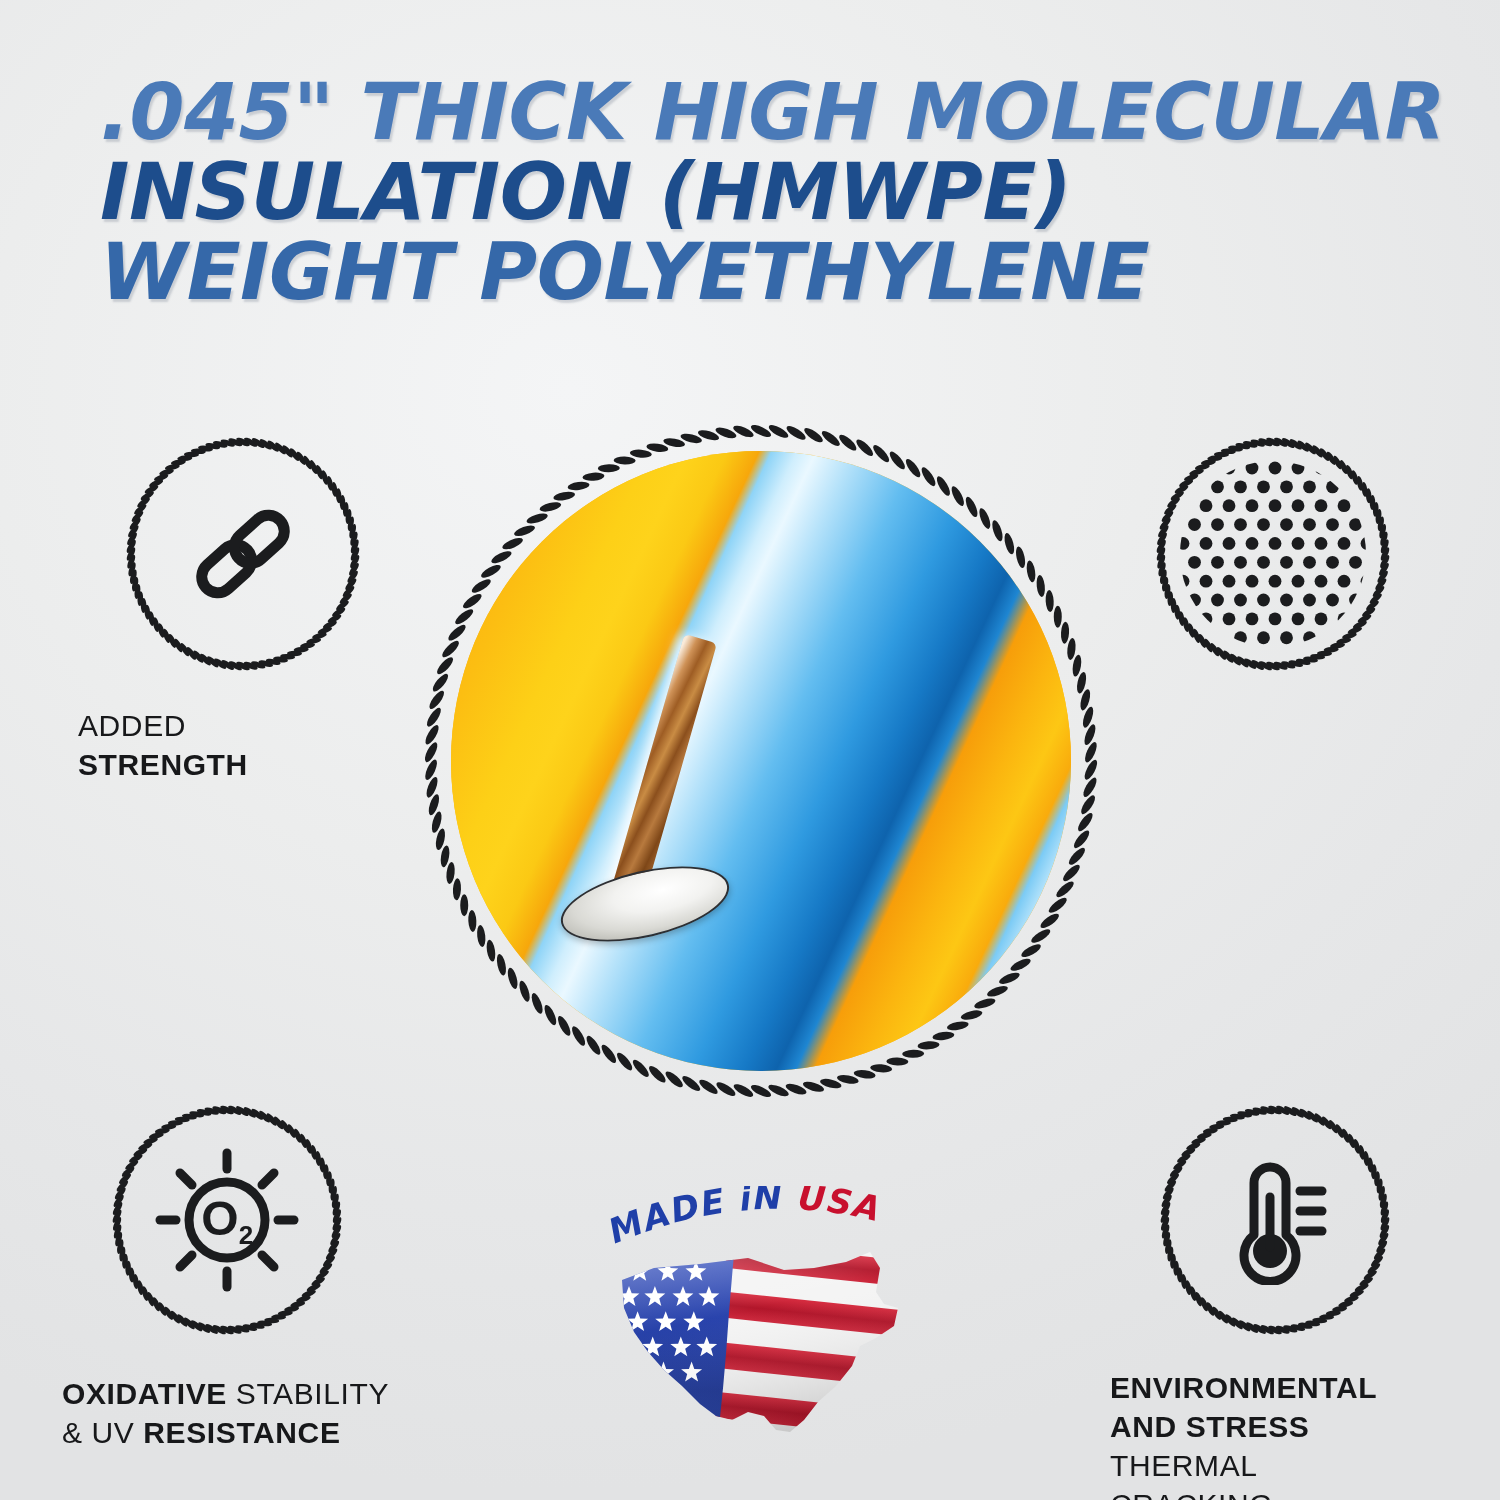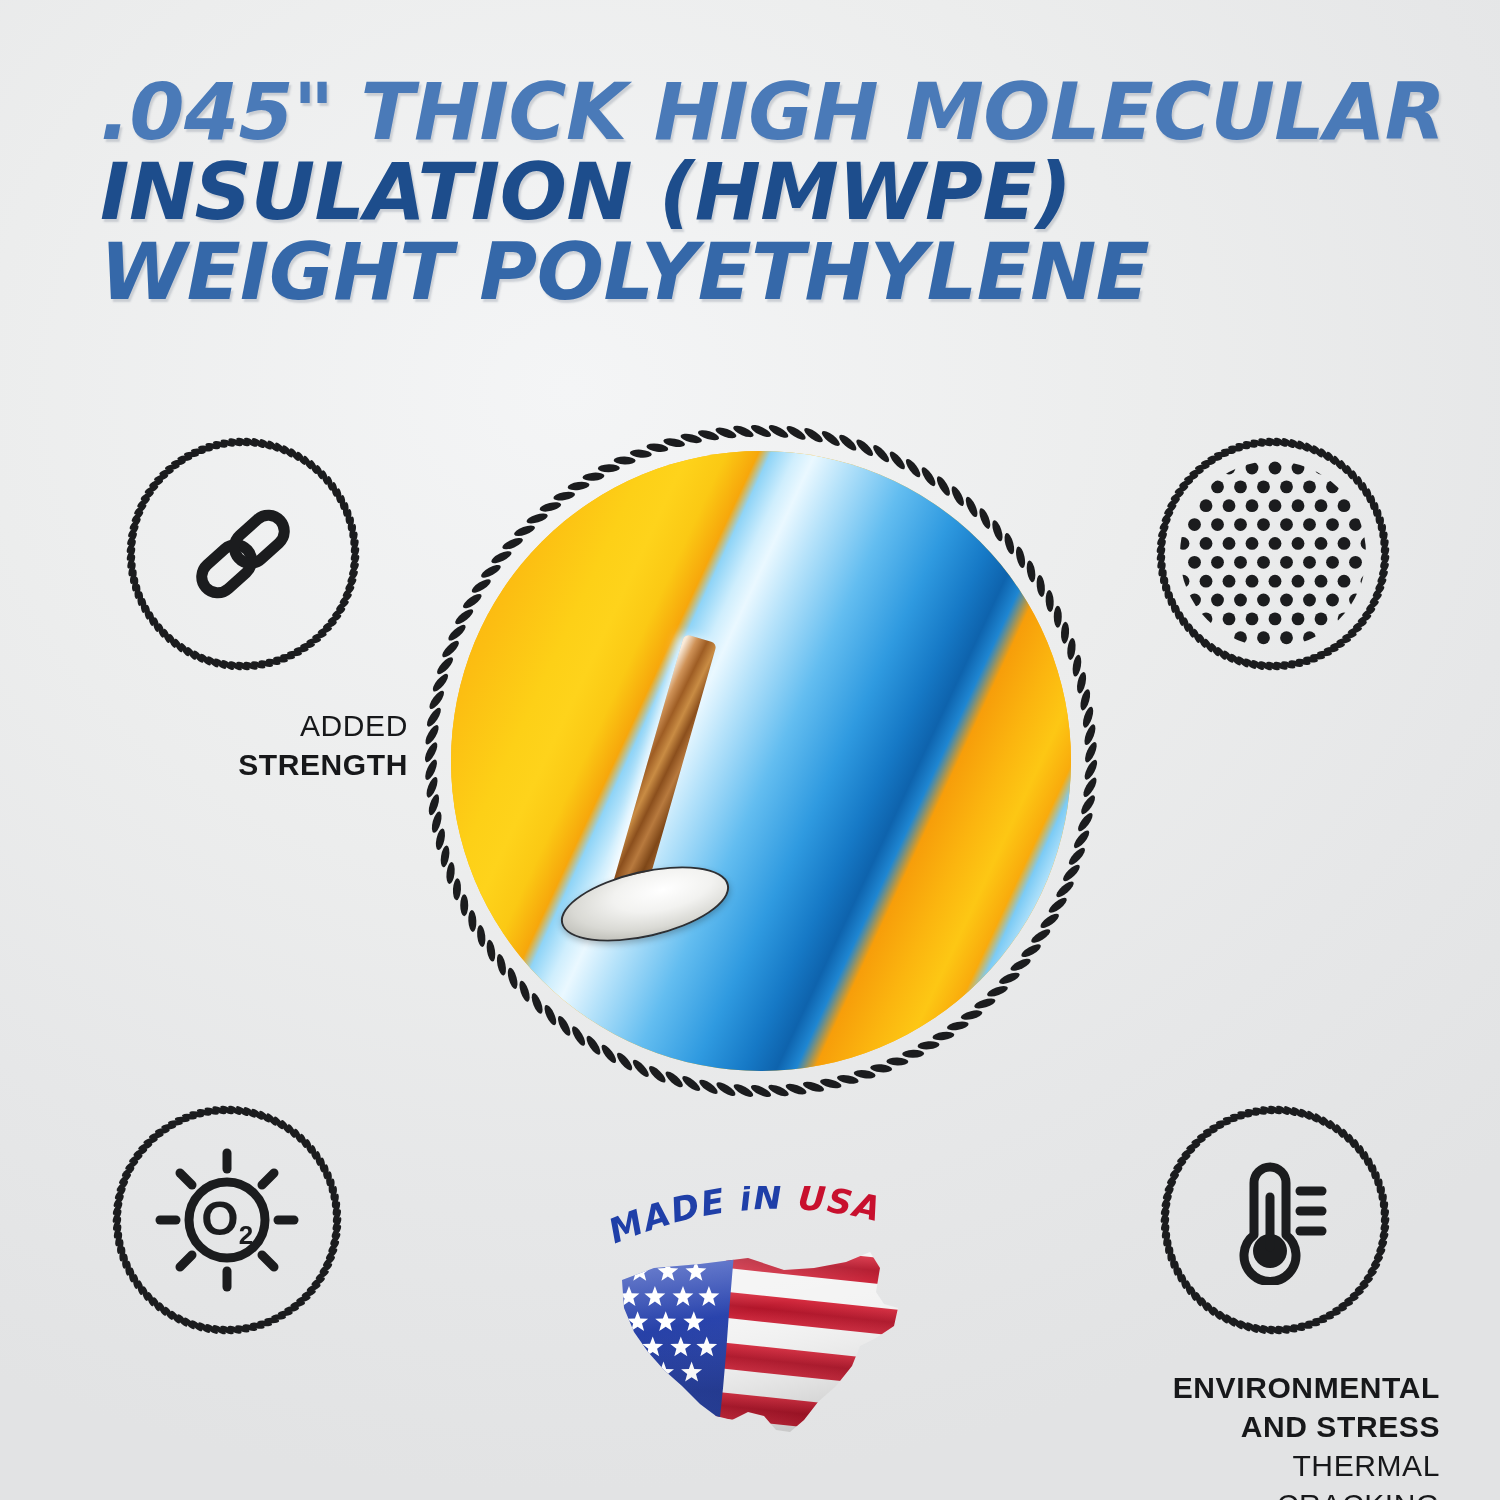--- a/index.html
+++ b/index.html
@@ -155,21 +155,21 @@
     transform: rotate(-13deg);
     background: radial-gradient(ellipse at 62% 34%, #ffffff 0%, #f2f2f0 34%, #d9d9d4 62%, #b4b4ad 86%, #8e8e88 100%);
     border: 2px solid #2d2f33;
     box-shadow: 0 3px 6px rgba(0,0,0,0.25);
   }
 
   
   .feature {
     position: absolute;
     width: 330px;
-    text-align: right;
+    text-align: left;
   }
   .feature-circle {
     position: relative;
     width: 252px;
     height: 252px;
     margin: 0 auto;
   }
   .feature-circle .dash-ring { position: absolute; inset: 0; }
   .feature-glyph {
     position: absolute;
@@ -788,20 +788,24 @@
           <line x1="126" y1="75" x2="142" y2="75"></line>
           <line x1="28" y1="28" x2="40" y2="40"></line>
           <line x1="110" y1="110" x2="122" y2="122"></line>
           <line x1="122" y1="28" x2="110" y2="40"></line>
           <line x1="40" y1="110" x2="28" y2="122"></line>
         </g>
         <text x="68" y="90" font-family="Liberation Sans, sans-serif" font-size="48" font-weight="700" text-anchor="middle" fill="#1b1c1e">O</text>
         <text x="94" y="99" font-family="Liberation Sans, sans-serif" font-size="26" font-weight="700" text-anchor="middle" fill="#1b1c1e">2</text>
       </svg>
     </div>
+    <div class="feature-label">
+      <span class="b">OXIDATIVE</span><span> STABILITY</span><br>
+      <span>&amp; UV </span><span class="b">RESISTANCE</span>
+    </div>
   </div>
 
   <div class="feature" id="feature-br">
     <div class="feature-circle">
       <svg class="dash-ring" viewBox="0 0 248 248">
         <g class="dashring">
             <ellipse cx="124.00" cy="14.00" rx="7.50" ry="2.75" transform="rotate(28.00 124.00 14.00)" fill="#1b1c1e"></ellipse>
             <ellipse cx="131.67" cy="14.27" rx="7.50" ry="2.75" transform="rotate(32.00 131.67 14.27)" fill="#1b1c1e"></ellipse>
             <ellipse cx="139.31" cy="15.07" rx="7.50" ry="2.75" transform="rotate(36.00 139.31 15.07)" fill="#1b1c1e"></ellipse>
             <ellipse cx="146.87" cy="16.40" rx="7.50" ry="2.75" transform="rotate(40.00 146.87 16.40)" fill="#1b1c1e"></ellipse>

